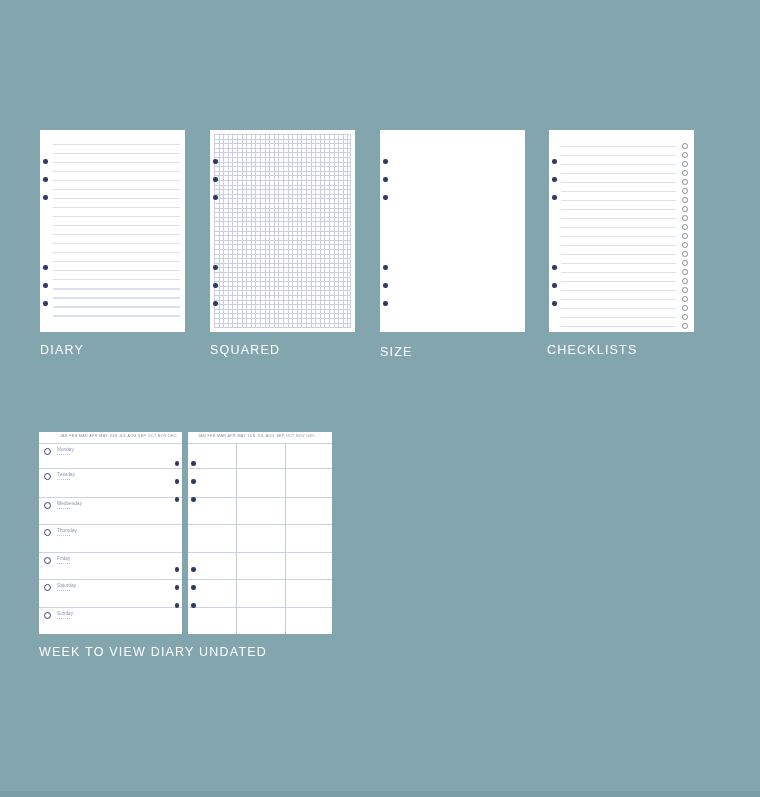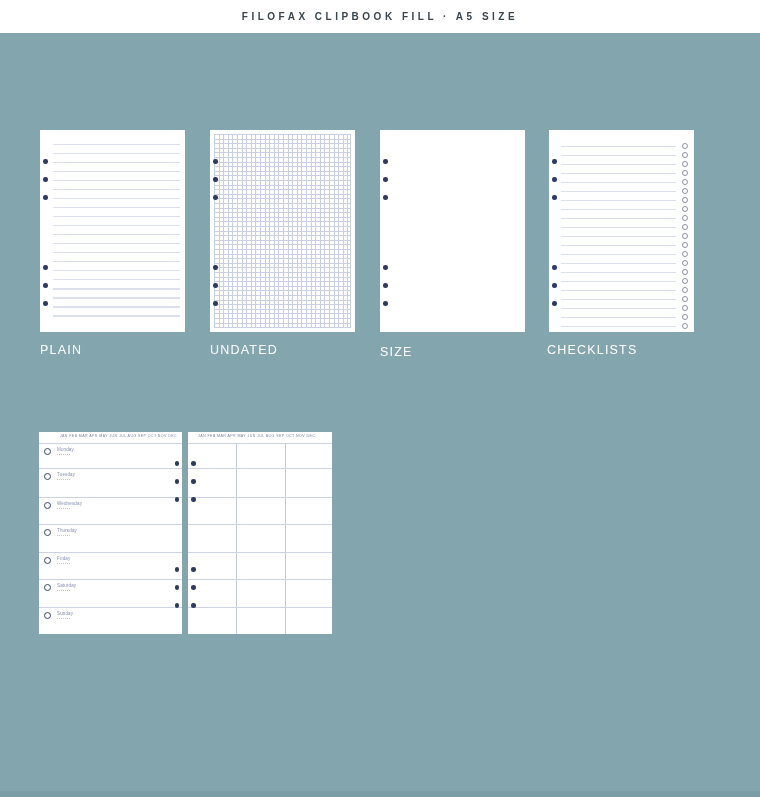--- a/index.html
+++ b/index.html
@@ -60,49 +60,46 @@
   .h-line{position:absolute;left:0;right:0;height:1px;background:#cdd3e2;}
 
   
   .bottom-strip{position:absolute;left:0;right:0;bottom:0;height:6px;background:#7b9da5;}
 </style>
 </head>
 <body>
 
 <div id="screen">
 
-  <div class="header">
-    <span>FILOFAX CLIPBOOK FILL · A5 SIZE</span>
-  </div>
 
   <div class="paper" id="p-ruled">
     <div class="ruled-lines"></div>
     <div class="holes">
         <span class="hole" style="top: 29px; left: 3px;"></span>
         <span class="hole" style="top: 47px; left: 3px;"></span>
         <span class="hole" style="top: 65px; left: 3px;"></span>
         <span class="hole" style="top: 135px; left: 3px;"></span>
         <span class="hole" style="top: 153px; left: 3px;"></span>
         <span class="hole" style="top: 171px; left: 3px;"></span>
       </div>
   </div>
-  <div class="tile-label" id="lbl-ruled">PLAIN</div>
+  <div class="tile-label" id="lbl-ruled">DIARY</div>
 
   <div class="paper" id="p-squared">
     <div class="grid"></div>
     <div class="holes">
         <span class="hole" style="top: 29px; left: 3px;"></span>
         <span class="hole" style="top: 47px; left: 3px;"></span>
         <span class="hole" style="top: 65px; left: 3px;"></span>
         <span class="hole" style="top: 135px; left: 3px;"></span>
         <span class="hole" style="top: 153px; left: 3px;"></span>
         <span class="hole" style="top: 171px; left: 3px;"></span>
       </div>
   </div>
-  <div class="tile-label" id="lbl-squared">UNDATED</div>
+  <div class="tile-label" id="lbl-squared">SQUARED</div>
 
   <div class="paper" id="p-plain">
     <div class="holes">
         <span class="hole" style="top: 29px; left: 3px;"></span>
         <span class="hole" style="top: 47px; left: 3px;"></span>
         <span class="hole" style="top: 65px; left: 3px;"></span>
         <span class="hole" style="top: 135px; left: 3px;"></span>
         <span class="hole" style="top: 153px; left: 3px;"></span>
         <span class="hole" style="top: 171px; left: 3px;"></span>
       </div>
@@ -270,15 +267,16 @@
       </div>
     <div class="holes">
         <span class="hole" style="top: 29px; left: 3px;"></span>
         <span class="hole" style="top: 47px; left: 3px;"></span>
         <span class="hole" style="top: 65px; left: 3px;"></span>
         <span class="hole" style="top: 135px; left: 3px;"></span>
         <span class="hole" style="top: 153px; left: 3px;"></span>
         <span class="hole" style="top: 171px; left: 3px;"></span>
       </div>
   </div>
+  <div class="tile-label" id="lbl-diary">WEEK TO VIEW DIARY UNDATED</div>
 
   <div class="bottom-strip"></div>
 </div>
 
 </body></html>

